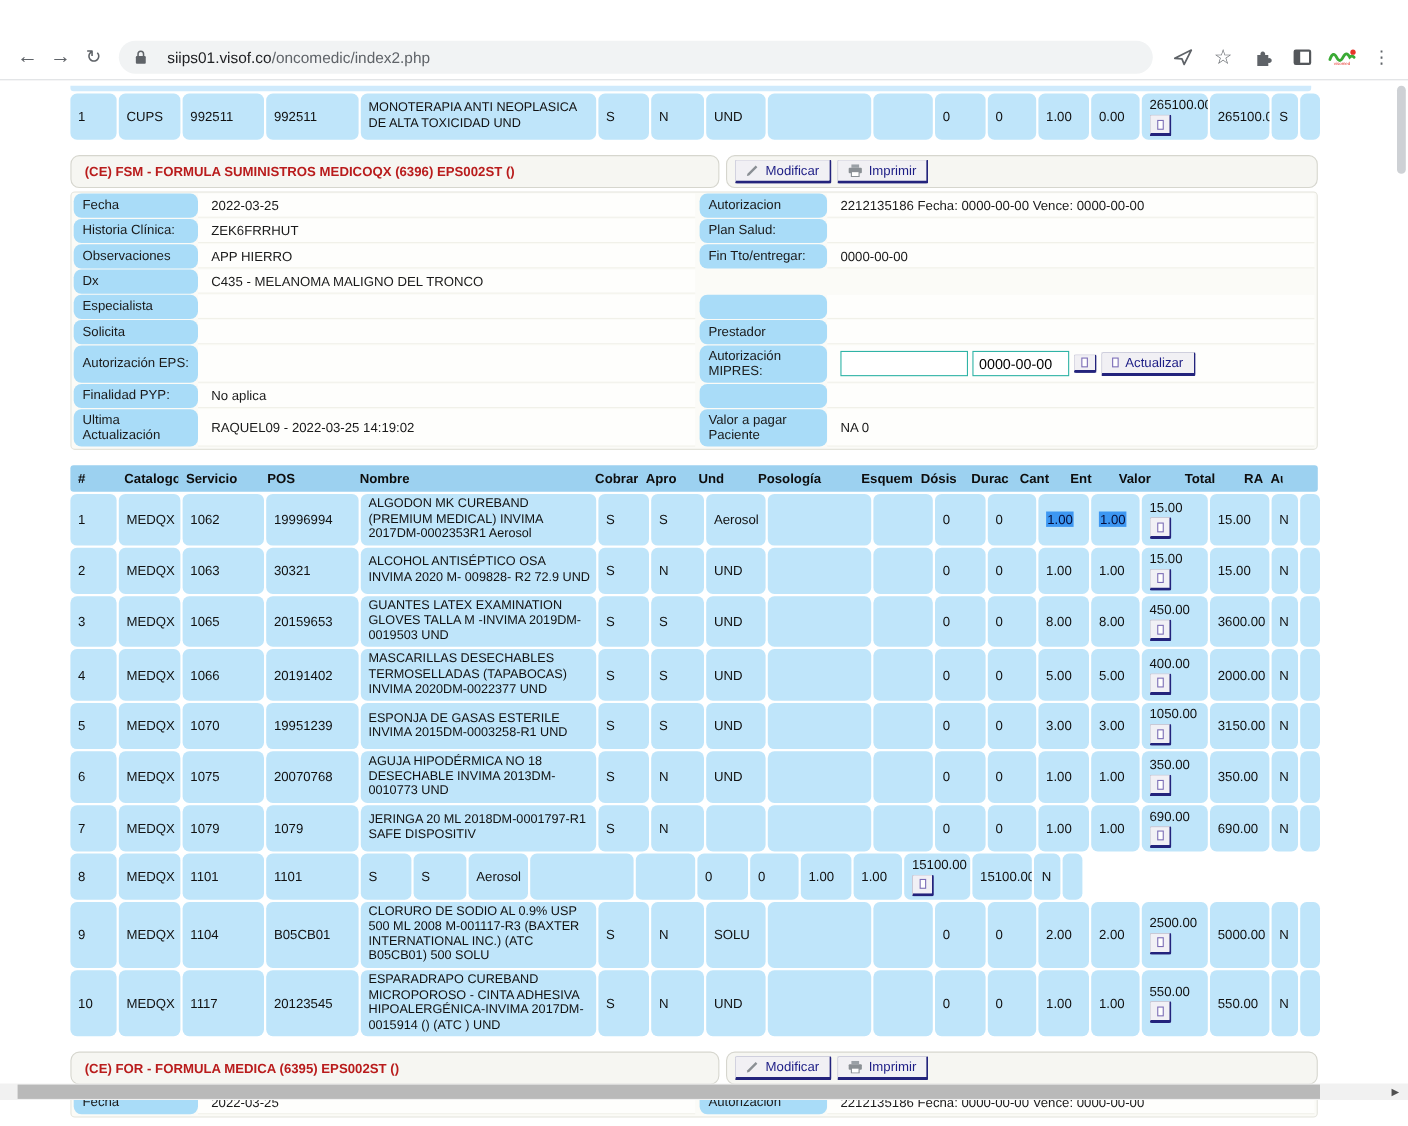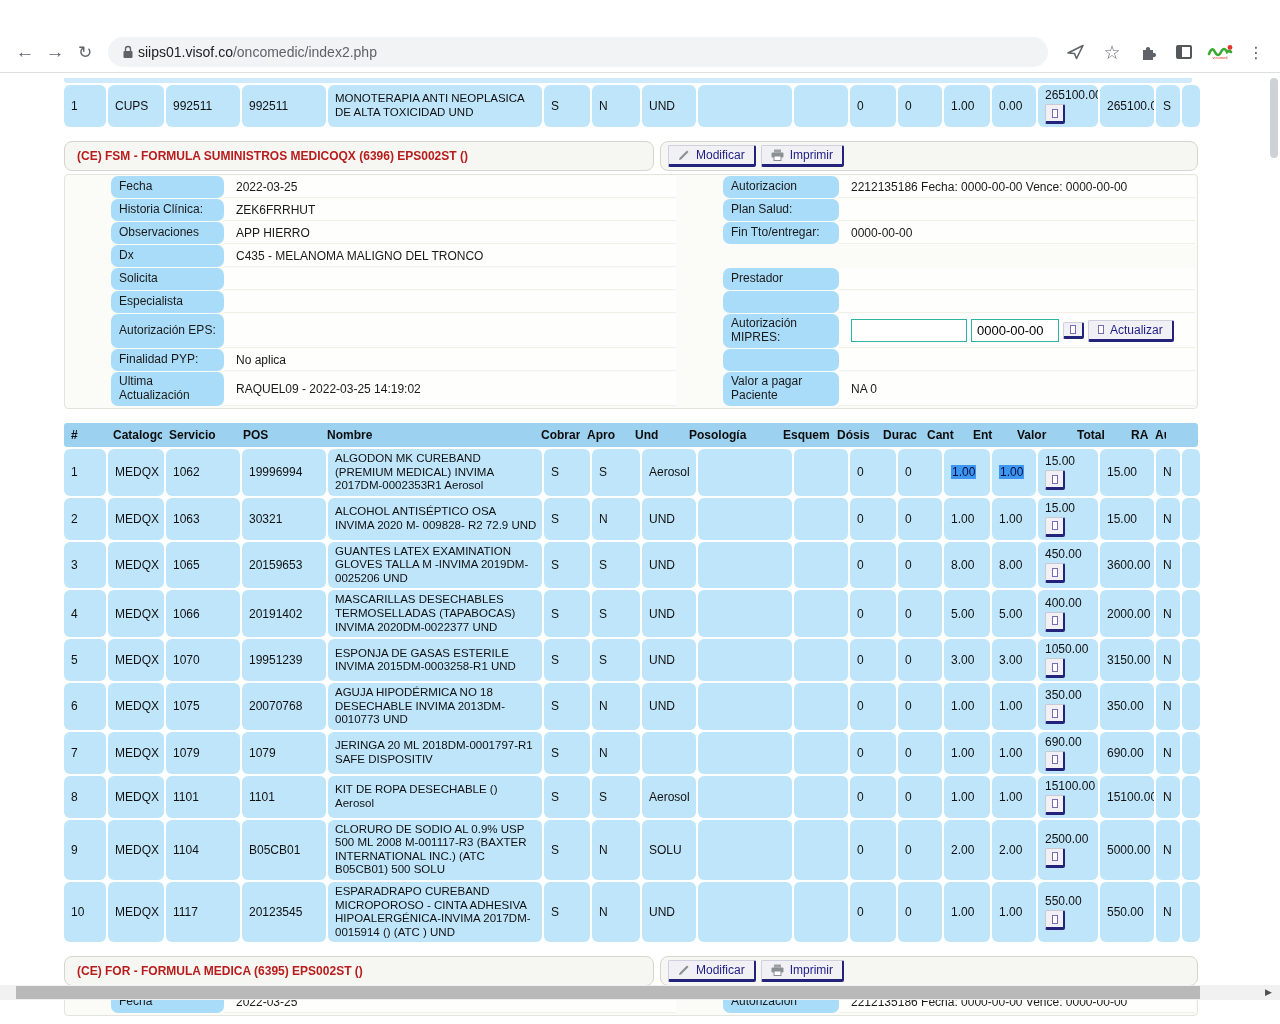--- a/index.html
+++ b/index.html
@@ -9,21 +9,21 @@
 
   
   .chrome { position:absolute; top:0; left:0; width:1280px; height:73px; background:#fff;
             border-bottom:1px solid #dddfe2; }
   .toolbar { position:absolute; top:33px; left:0; width:1280px; height:38px;
              display:flex; align-items:center; padding:0 10px; }
   .navbtn { width:30px; height:30px; display:flex; align-items:center; justify-content:center;
             color:#5f6368; font-size:19px; border-radius:50%; cursor:pointer; }
   .urlbar { flex:1; height:30px; margin:0 14px 0 8px; background:#f1f3f4; border-radius:15px;
             display:flex; align-items:center; padding:0 14px; }
-  .urltext { font-size:14px; color:#202124; margin-left:4px; white-space:nowrap; }
+  .urltext { font-size:14px; color:#202124; margin-left:18px; white-space:nowrap; }
   .urltext .path { color:#5f6368; }
   .chromeicons { display:flex; align-items:center; gap:8px; }
   .cicon { width:28px; height:28px; display:flex; align-items:center; justify-content:center;
            color:#5f6368; font-size:17px; }
   .tabicon { width:16px; height:14px; background:#54575b; border-radius:2px; position:relative; }
   .tabicon span { position:absolute; right:2px; top:2px; width:8px; height:10px; background:#fff; }
   .logo-wrap { display:flex; flex-direction:column; align-items:center; line-height:1; }
   .logo-sub { font-size:4px; color:#e63329; margin-top:-2px; }
 
   
@@ -58,25 +58,25 @@
                  display:flex; align-items:center; gap:5px; padding:0 7px; }
   .btn3d { background:#f1f0f4; color:#1c1c85; font-size:12px; font-family:inherit; cursor:pointer;
            border-top:1px solid #cfcfdd; border-left:1px solid #cfcfdd;
            border-right:2px solid #23237c; border-bottom:3px solid #23237c; border-radius:2px;
            padding:2px 9px; display:inline-flex; align-items:center; gap:6px; }
 
   
   .formbox { background:#fbfbf7; border:1px solid #e4e4dc; border-radius:4px; padding:1px 2px; }
   .form-row { display:flex; min-height:22px; margin-bottom:1px; }
   .row-tall { min-height:34px; }
-  .fr-left { width:565px; display:flex; margin-right:4px;margin-left:44px; }
+  .fr-left { width:565px; display:flex; margin-right:4px; }
   .fr-right { flex:1; display:flex; }
   .flabel { background:#a9dcf8; border-radius:7px; padding:2px 8px; font-size:12px; color:#1a1a1a;
             width:113px; flex:none; display:flex; align-items:center; line-height:1.15; }
-  .fr-right .flabel { width:116px;margin-left:43px; }
+  .fr-right .flabel { width:116px; }
   .fvalue { flex:1; font-size:12px; color:#1a1a1a; display:flex; align-items:center;
             padding-left:12px; background:#fefefc; border-bottom:1px solid #f1f1e9; }
   .blankv { background:transparent; border-bottom:none; }
   .hidden-label { visibility:hidden; }
   .tinput { height:23px; border:1px solid #2fb3a6; font-size:13px; padding:0 5px;
             font-family:inherit; background:#fff; }
 
   
   .hscroll { position:absolute; left:0; top:985px; width:1280px; height:15px; background:#f1f1f1; }
   .hthumb { position:absolute; left:16px; top:1px; width:1184px; height:13px; background:#b9b9b9; }
@@ -220,36 +220,36 @@
         <div class="fvalue">C435 - MELANOMA MALIGNO DEL TRONCO</div>
       </div>
       <div class="fr-right">
         <div class="flabel hidden-label"></div>
         <div class="fvalue blankv"></div>
       </div>
     </div>
 
     <div class="form-row">
       <div class="fr-left">
+        <div class="flabel">Especialista</div>
+        <div class="fvalue"></div>
+      </div>
+      <div class="fr-right">
+        <div class="flabel"></div>
+        <div class="fvalue"></div>
+      </div>
+    </div>
+
+    <div class="form-row">
+      <div class="fr-left">
         <div class="flabel">Solicita</div>
         <div class="fvalue"></div>
       </div>
       <div class="fr-right">
         <div class="flabel">Prestador</div>
-        <div class="fvalue"></div>
-      </div>
-    </div>
-
-    <div class="form-row">
-      <div class="fr-left">
-        <div class="flabel">Especialista</div>
-        <div class="fvalue"></div>
-      </div>
-      <div class="fr-right">
-        <div class="flabel"></div>
         <div class="fvalue"></div>
       </div>
     </div>
 
     <div class="form-row row-tall">
       <div class="fr-left">
         <div class="flabel">Autorización EPS:</div>
         <div class="fvalue"></div>
       </div>
       <div class="fr-right">
@@ -367,21 +367,21 @@
           </div>
           <div class="tcell c15">15.00</div>
           <div class="tcell c16">N</div>
           <div class="tcell c17"></div>
         </div>
         <div class="trow">
           <div class="tcell c0">3</div>
           <div class="tcell c1">MEDQX</div>
           <div class="tcell c2">1065</div>
           <div class="tcell c3">20159653</div>
-          <div class="tcell c4">GUANTES LATEX EXAMINATION GLOVES TALLA M -INVIMA 2019DM-0025206 UND</div>
+          <div class="tcell c4">GUANTES LATEX EXAMINATION GLOVES TALLA M -INVIMA 2019DM-0019503 UND</div>
           <div class="tcell c5">S</div>
           <div class="tcell c6">S</div>
           <div class="tcell c7">UND</div>
           <div class="tcell c8"></div>
           <div class="tcell c9"></div>
           <div class="tcell c10">0</div>
           <div class="tcell c11">0</div>
           <div class="tcell c12">8.00</div>
           <div class="tcell c13">8.00</div>
           <div class="tcell c14">
@@ -492,21 +492,20 @@
           </div>
           <div class="tcell c15">690.00</div>
           <div class="tcell c16">N</div>
           <div class="tcell c17"></div>
         </div>
         <div class="trow">
           <div class="tcell c0">8</div>
           <div class="tcell c1">MEDQX</div>
           <div class="tcell c2">1101</div>
           <div class="tcell c3">1101</div>
-          <div class="tcell c4">KIT DE ROPA DESECHABLE () Aerosol</div>
           <div class="tcell c5">S</div>
           <div class="tcell c6">S</div>
           <div class="tcell c7">Aerosol</div>
           <div class="tcell c8"></div>
           <div class="tcell c9"></div>
           <div class="tcell c10">0</div>
           <div class="tcell c11">0</div>
           <div class="tcell c12">1.00</div>
           <div class="tcell c13">1.00</div>
           <div class="tcell c14">

